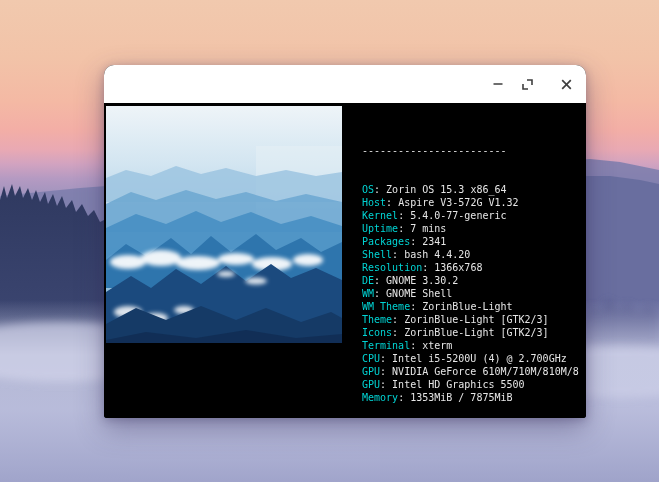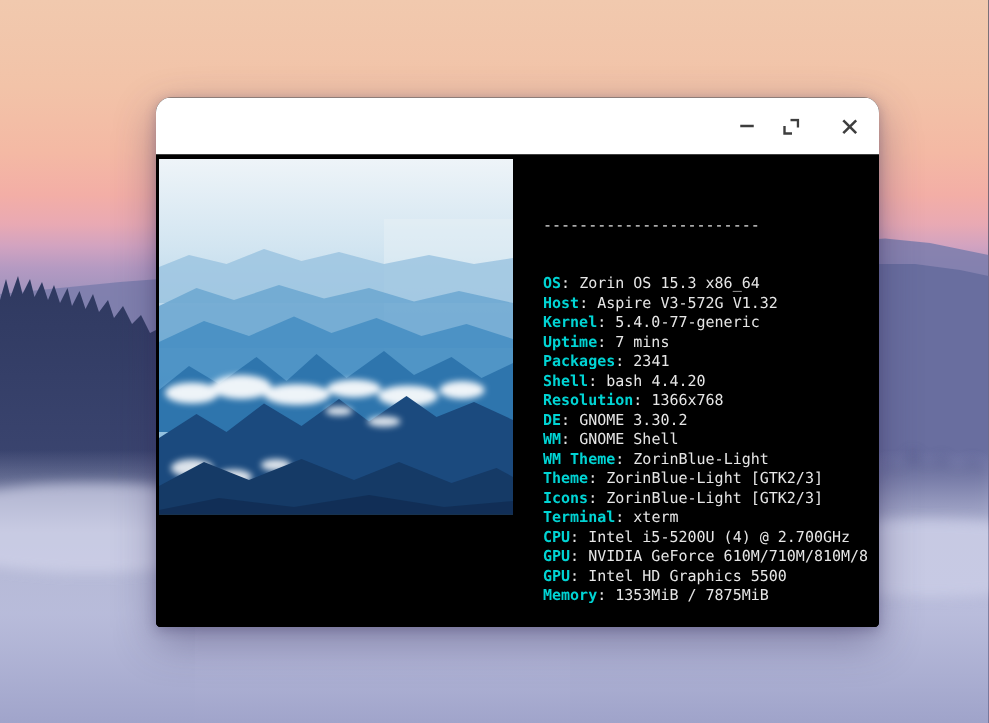--- a/index.html
+++ b/index.html
@@ -30,21 +30,21 @@
     position:relative;height:315px;background:var(--c-termbg,#000);
   }
   .photo{position:absolute;left:2px;top:3px;width:236px;height:237px;}
   .fetch{
     position:absolute;left:258px;top:15px;
     font-family:"DejaVu Sans Mono","Liberation Mono",monospace;
     font-size:10px;line-height:13px;white-space:pre;
     color:var(--c-value,#e6e6e6);
   }
   .line{height:13px;}
-  .lbl{color:var(--c-label,#00cdcd);font-weight:bold;}
+  .lbl{color:var(--c-label,#00cdcd);font-weight:normal;}
   .sep{color:var(--c-value,#e6e6e6);}
 </style>
 </head>
 <body>
 
 <svg class="wallpaper" viewBox="0 0 659 482" preserveAspectRatio="none" aria-hidden="true">
   <defs>
     <linearGradient id="skyGrad" x1="0" y1="0" x2="0" y2="1">
       <stop offset="0%" stop-color="#f1c9ae"></stop>
       <stop offset="12%" stop-color="#f2c3a8"></stop>

